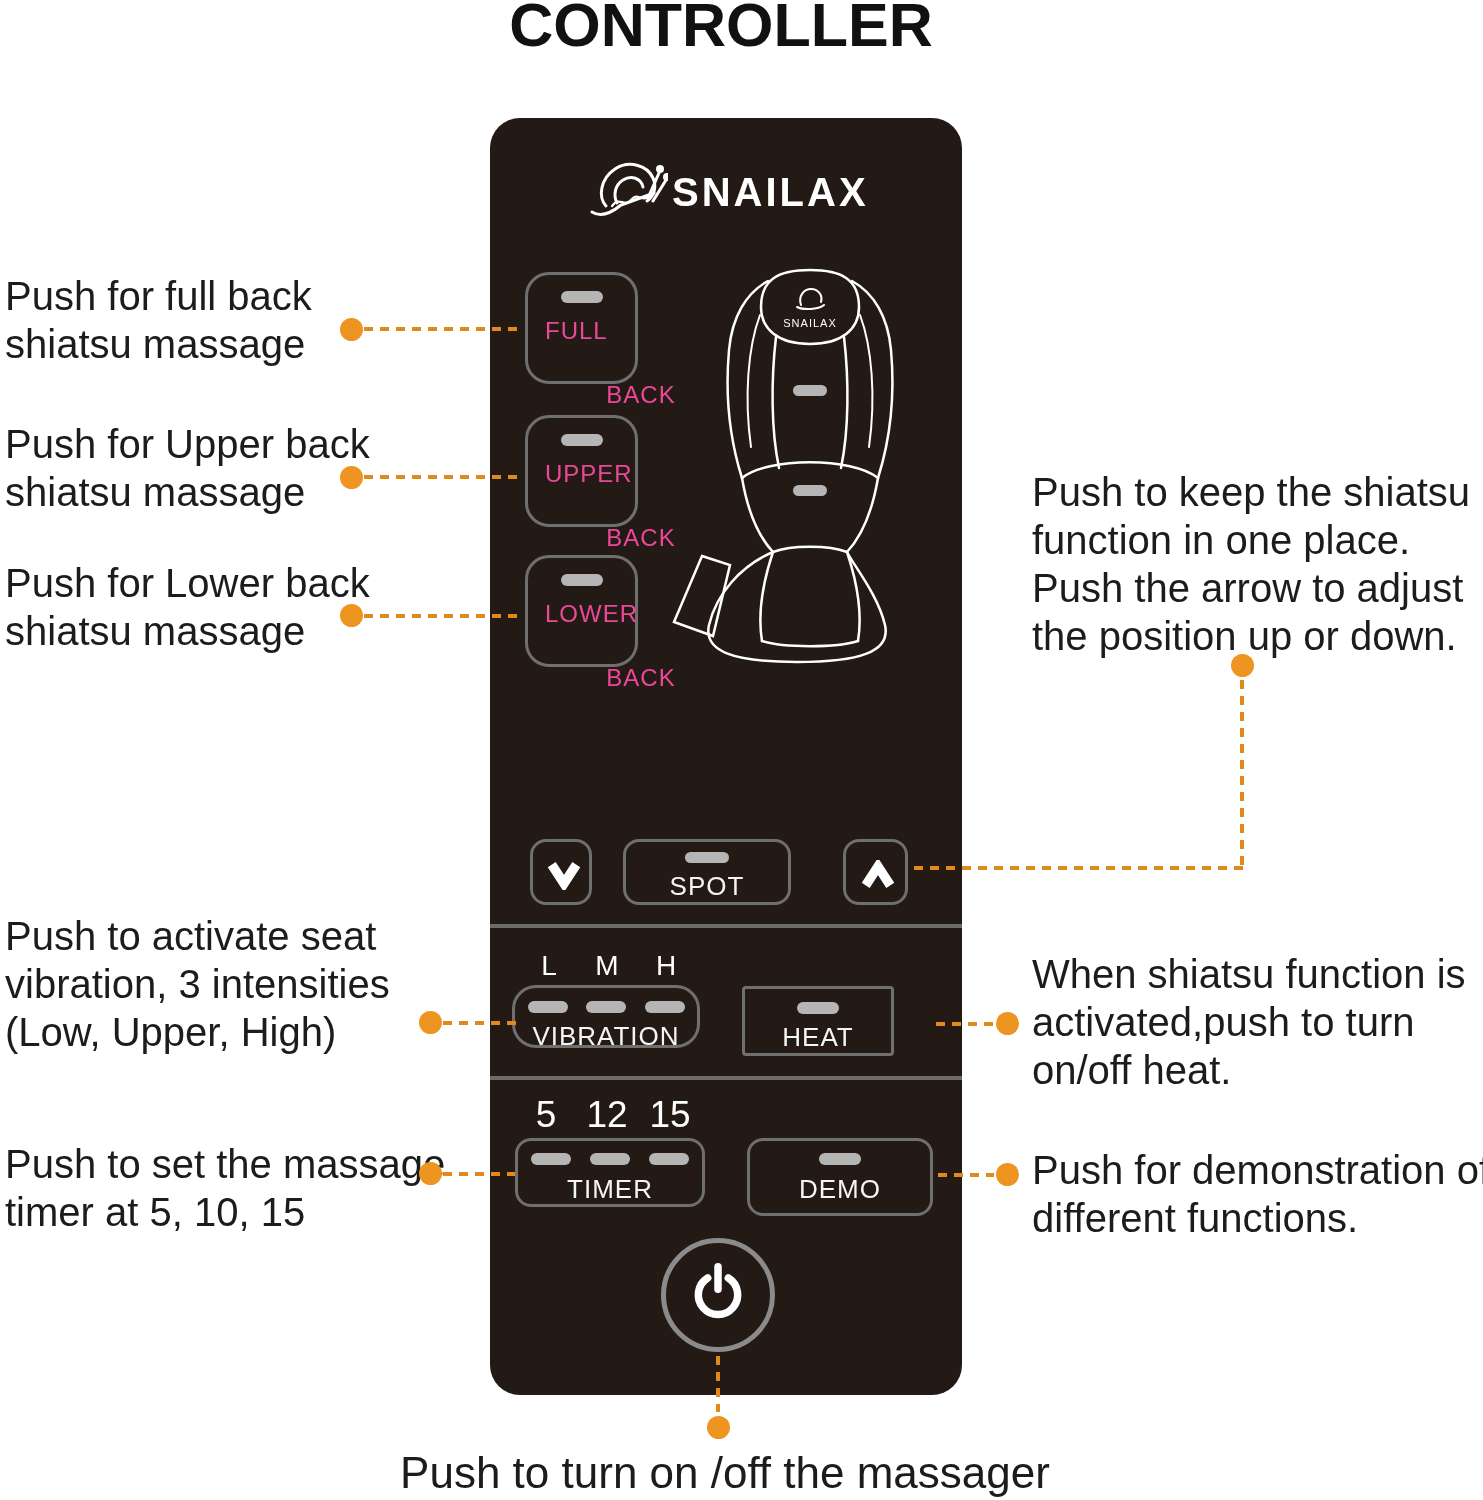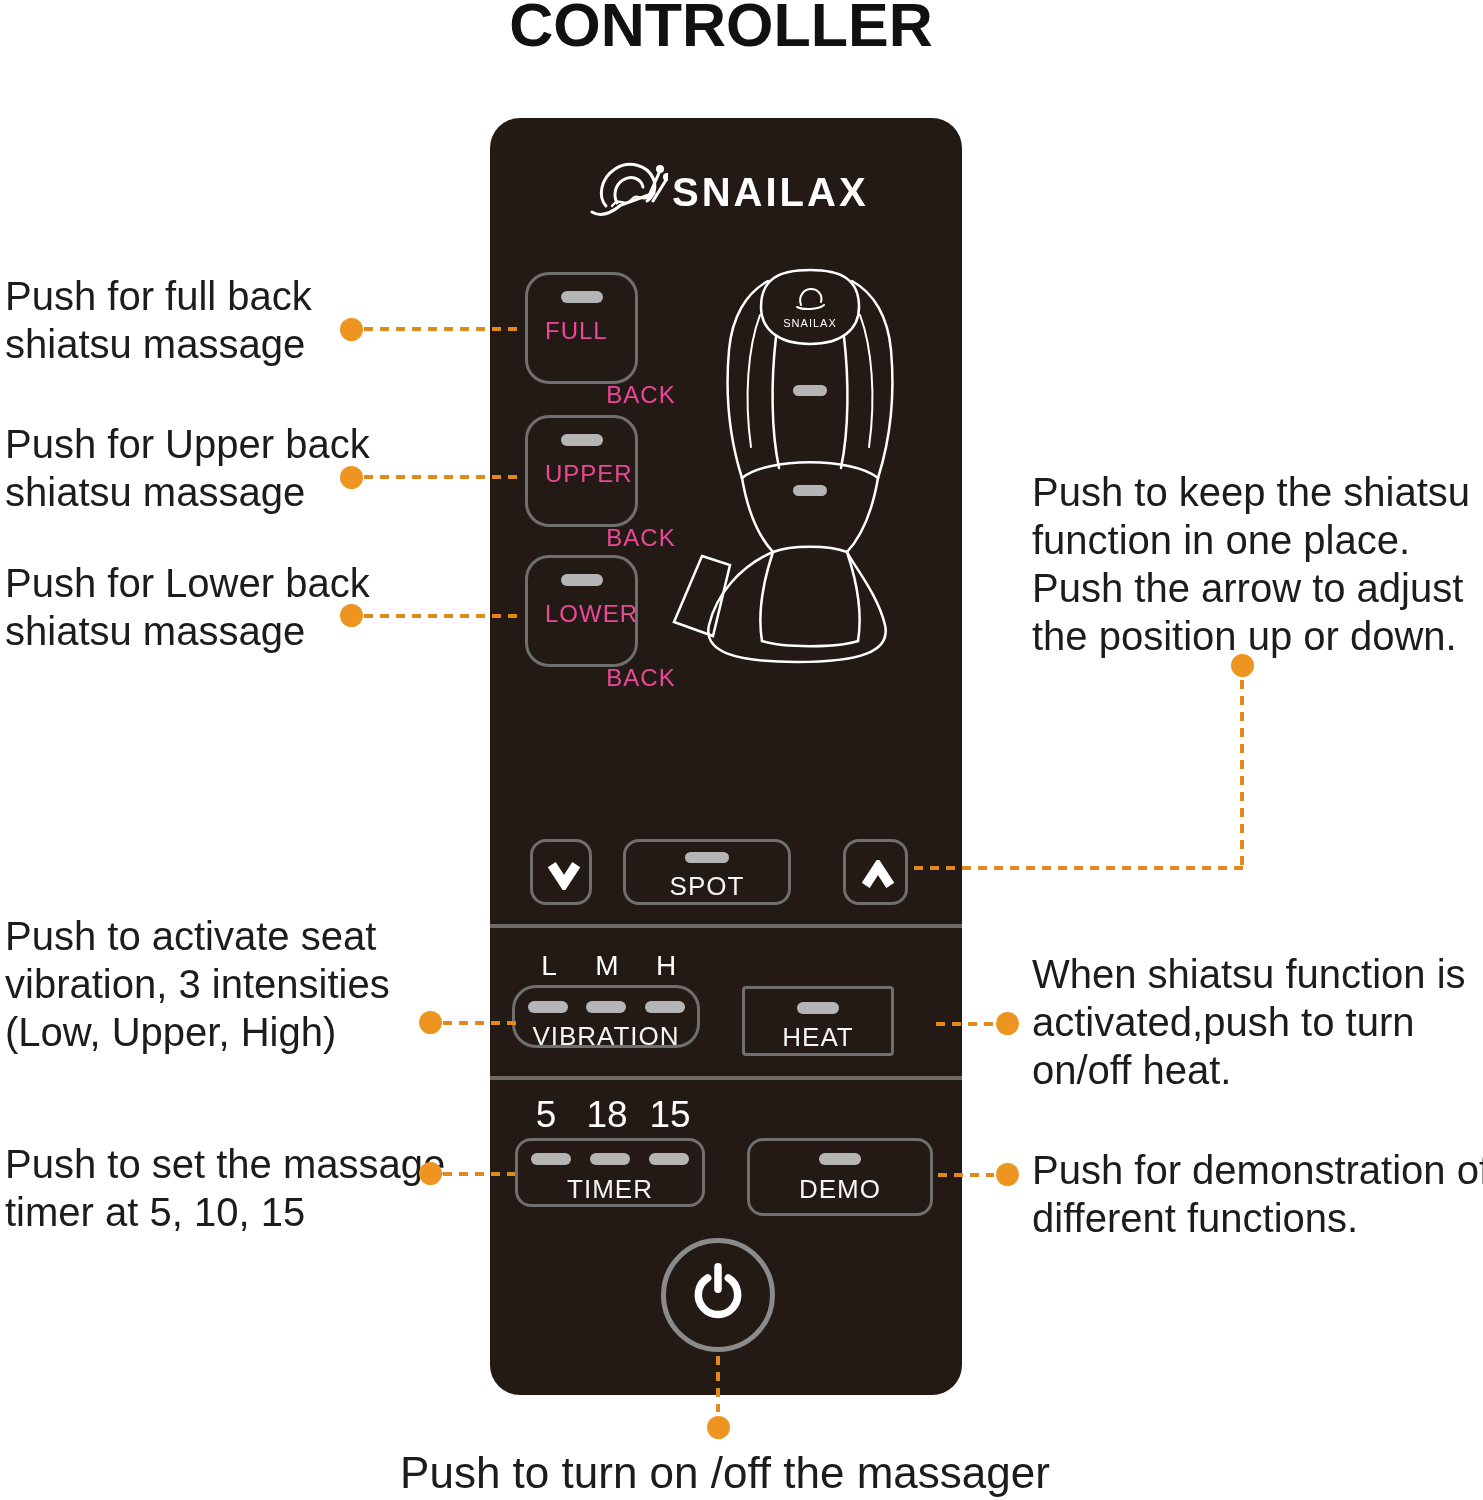--- a/index.html
+++ b/index.html
@@ -163,21 +163,21 @@
       <div class="center-label" style="top:33px">VIBRATION</div>
     </div>
     <div class="btn" style="left:252px;top:868px;width:152px;height:70px;border-radius:4px">
       <div class="pill pill-c" style="top:13px;width:42px;height:12px"></div>
       <div class="center-label" style="top:33px">HEAT</div>
     </div>
 
     <div class="divider" style="top:958px"></div>
 
     <div class="row-label" style="left:38px;top:976px;width:36px;font-size:37px">5</div>
-    <div class="row-label" style="left:91px;top:976px;width:52px;font-size:37px">18</div>
+    <div class="row-label" style="left:91px;top:976px;width:52px;font-size:37px">12</div>
     <div class="row-label" style="left:154px;top:976px;width:52px;font-size:37px">15</div>
 
     <div class="btn" style="left:25px;top:1020px;width:190px;height:69px;border-radius:16px">
       <div class="pill" style="left:13px;top:12px;width:40px;height:12px"></div>
       <div class="pill" style="left:72px;top:12px;width:40px;height:12px"></div>
       <div class="pill" style="left:131px;top:12px;width:40px;height:12px"></div>
       <div class="center-label" style="top:33px">TIMER</div>
     </div>
     <div class="btn" style="left:257px;top:1020px;width:186px;height:78px;border-radius:16px">
       <div class="pill pill-c" style="top:12px;width:42px;height:12px"></div>

